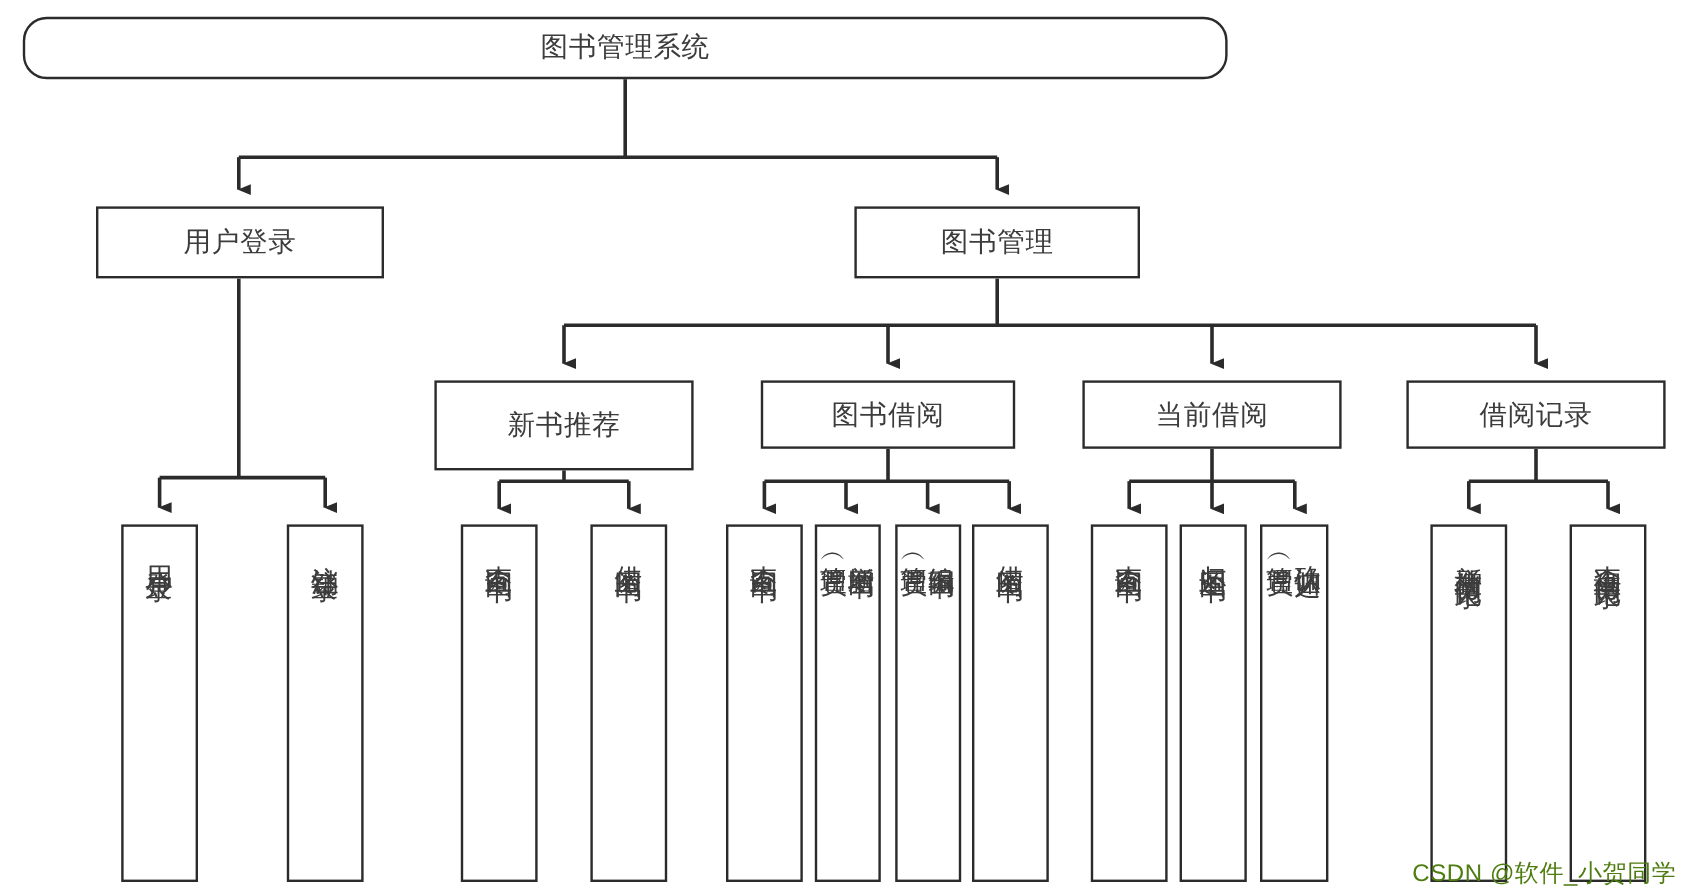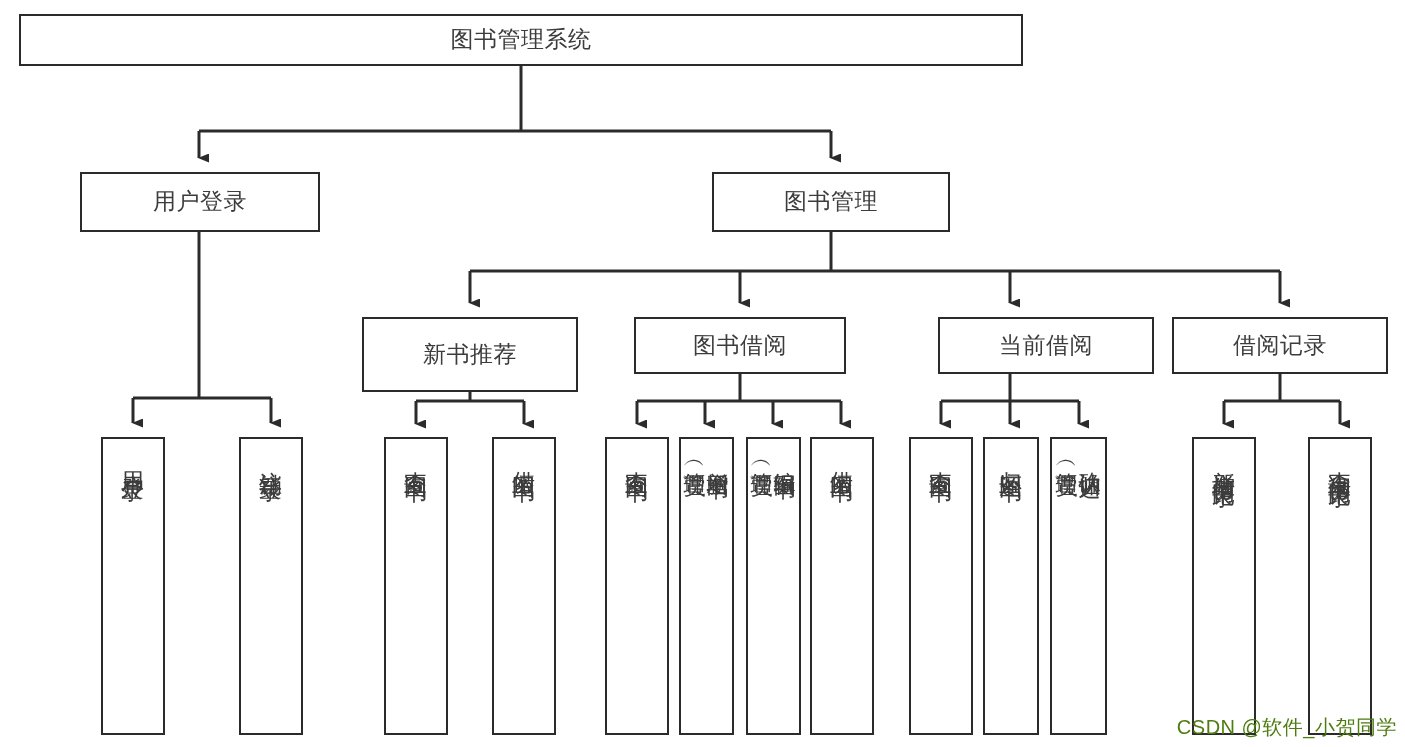--- a/index.html
+++ b/index.html
@@ -138,38 +138,38 @@
 
       <path d="M1280,374 L1280,401"></path>
       <path d="M1224,401 L1340,401"></path>
       <path d="M1224,401 L1224,424" marker-end="url(#arrowhead)"></path>
       <path d="M1340,401 L1340,424" marker-end="url(#arrowhead)"></path>
     </g>
   </svg>
 
   <div id="node-layer">
 
-    <div class="node root horizontal" style="left:19px; top:14px; width:1004px; height:52px;">
+    <div class="node root horizontal" style="left:19px; top:14px; width:1004px; height:52px;border-radius:20px;">
       <span class="node-label">图书管理系统</span>
     </div>
 
     <div class="node horizontal" style="left:80px; top:172px; width:240px; height:60px;">
       <span class="node-label">用户登录</span>
     </div>
     <div class="node horizontal" style="left:712px; top:172px; width:238px; height:60px;justify-content:center;">
       <span class="node-label">图书管理</span>
     </div>
 
     <div class="node horizontal" style="left:362px; top:317px; width:216px; height:75px;">
       <span class="node-label">新书推荐</span>
     </div>
     <div class="node horizontal" style="left:634px; top:317px; width:212px; height:57px;align-items:center;">
       <span class="node-label">图书借阅</span>
     </div>
-    <div class="node horizontal" style="left:938px; top:317px; width:216px; height:57px;">
+    <div class="node horizontal" style="left:902px; top:317px; width:216px; height:57px;">
       <span class="node-label">当前借阅</span>
     </div>
     <div class="node horizontal" style="left:1172px; top:317px; width:216px; height:57px;font-family:Liberation Serif, serif;">
       <span class="node-label">借阅记录</span>
     </div>
 
     <div class="node vertical" style="left:101px; top:437px; width:64px; height:298px;">
       <span class="node-label">用户登录</span>
     </div>
     <div class="node vertical" style="left:239px; top:437px; width:64px; height:298px;">

